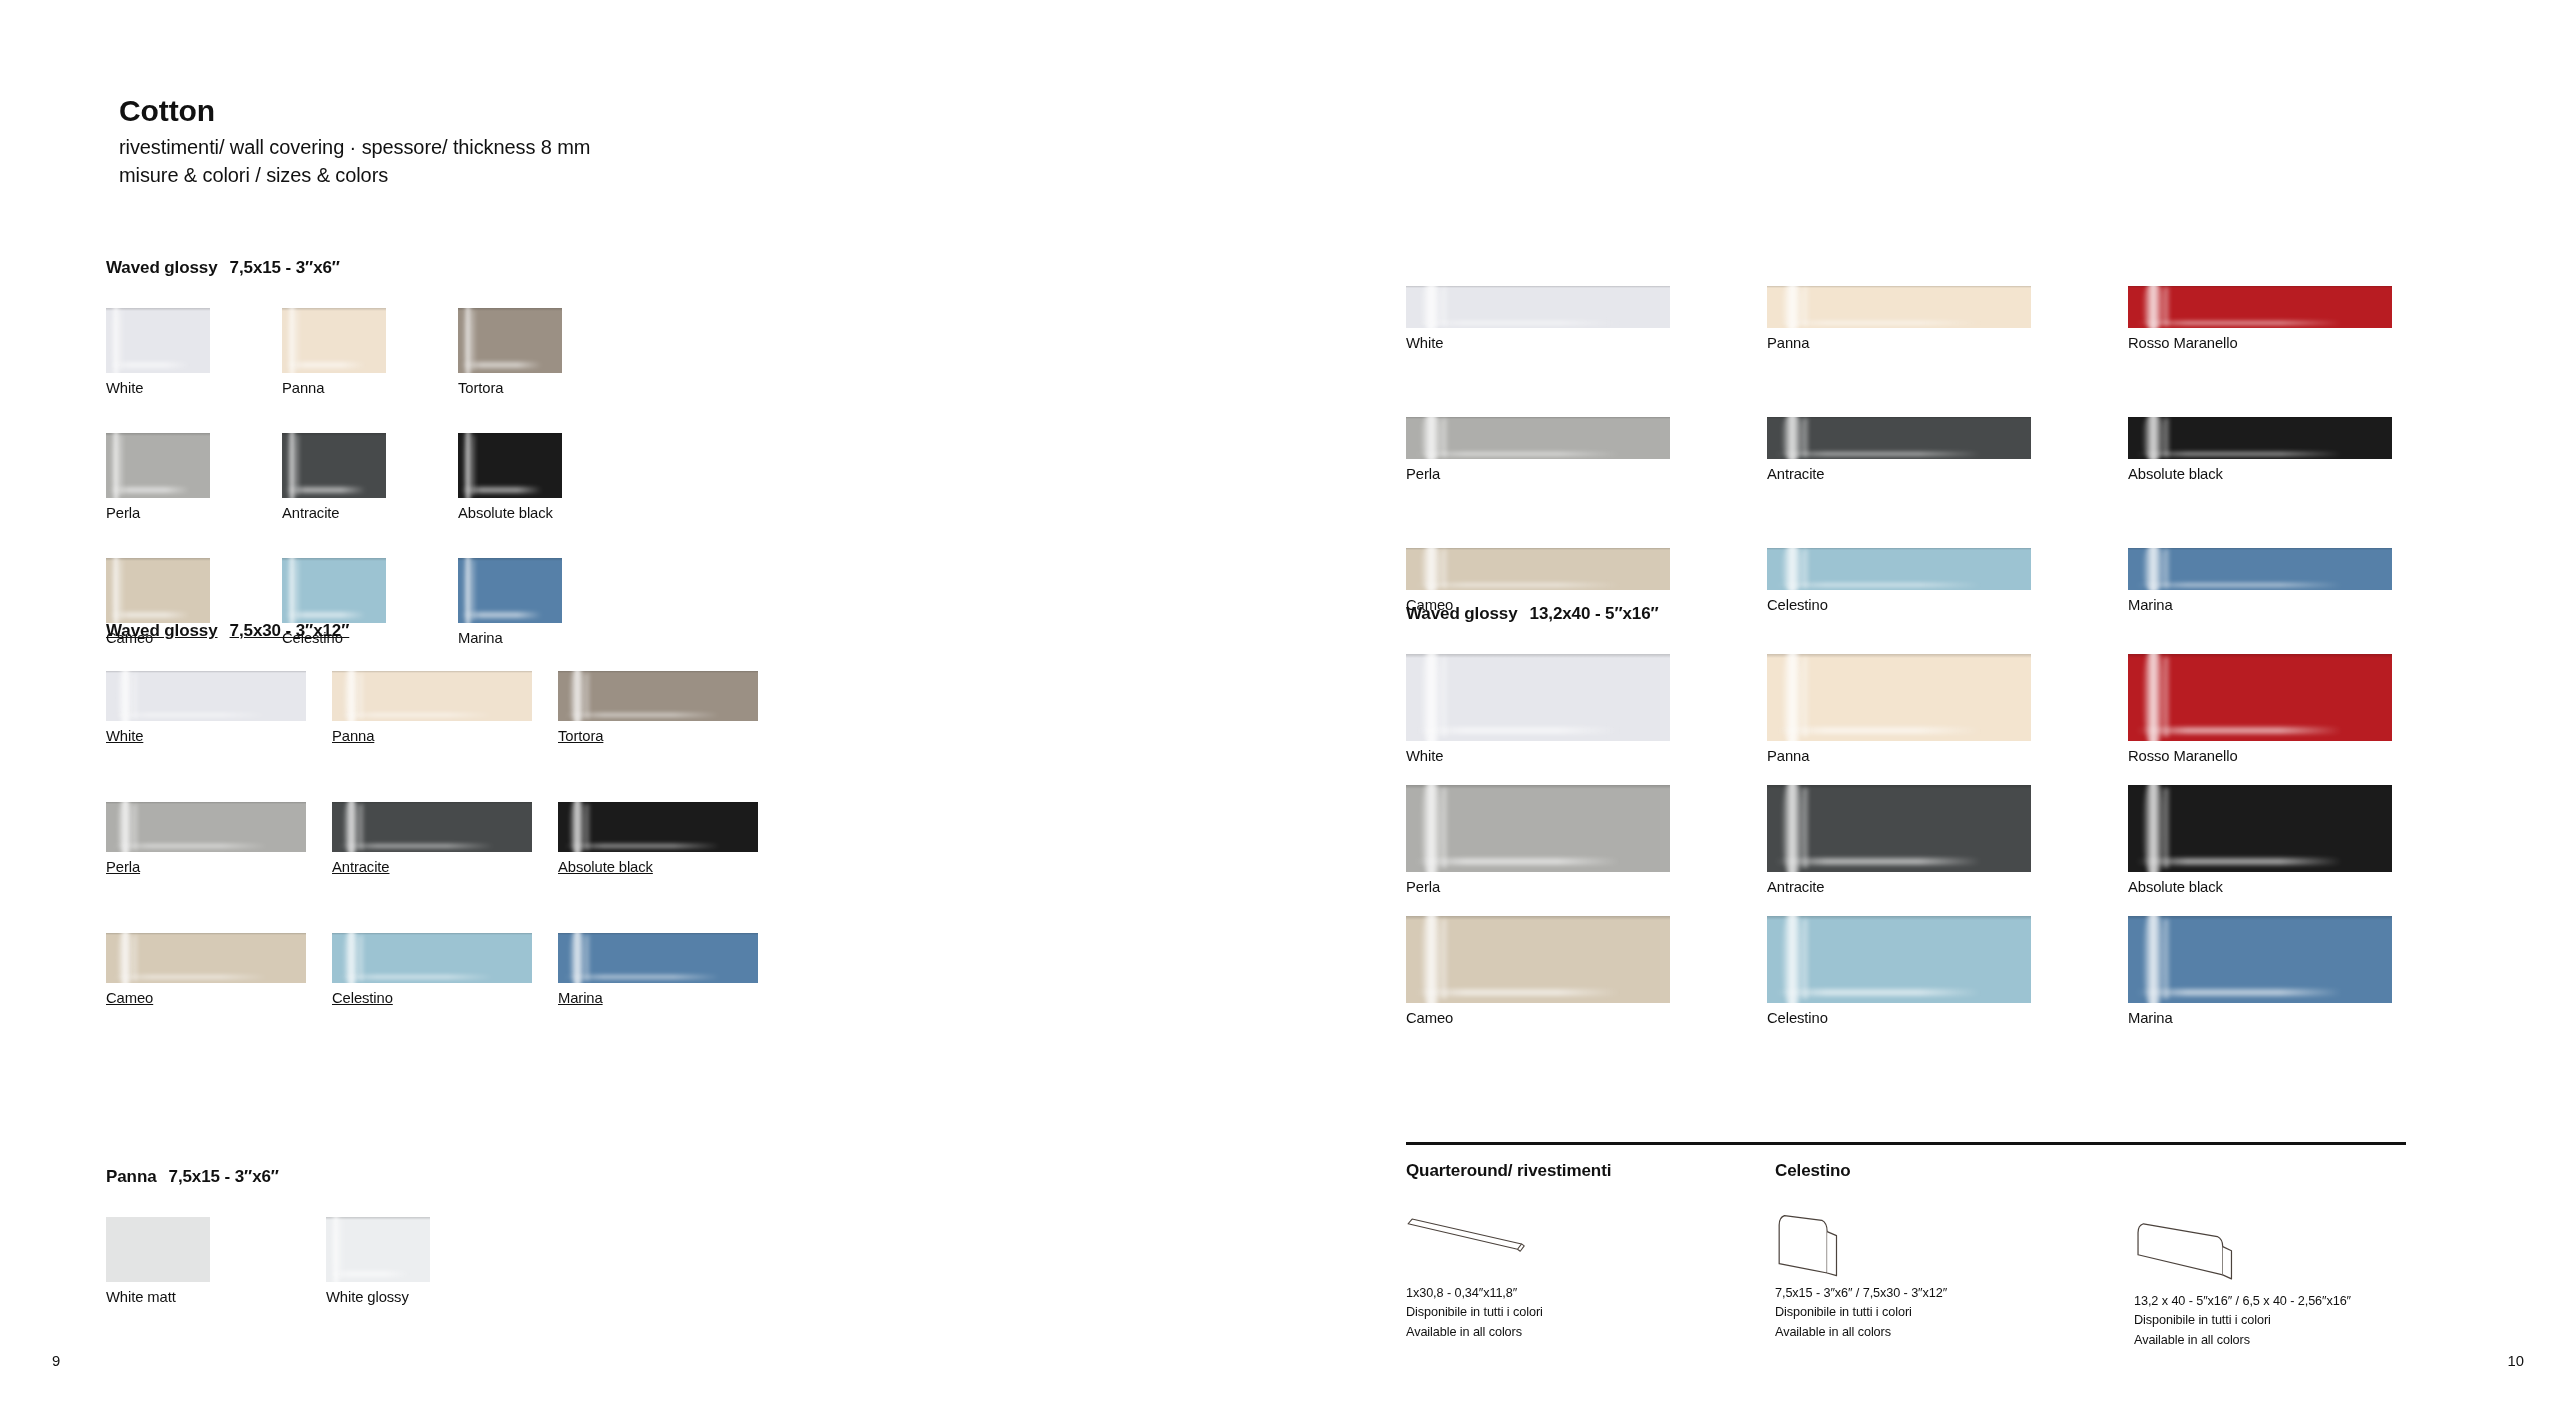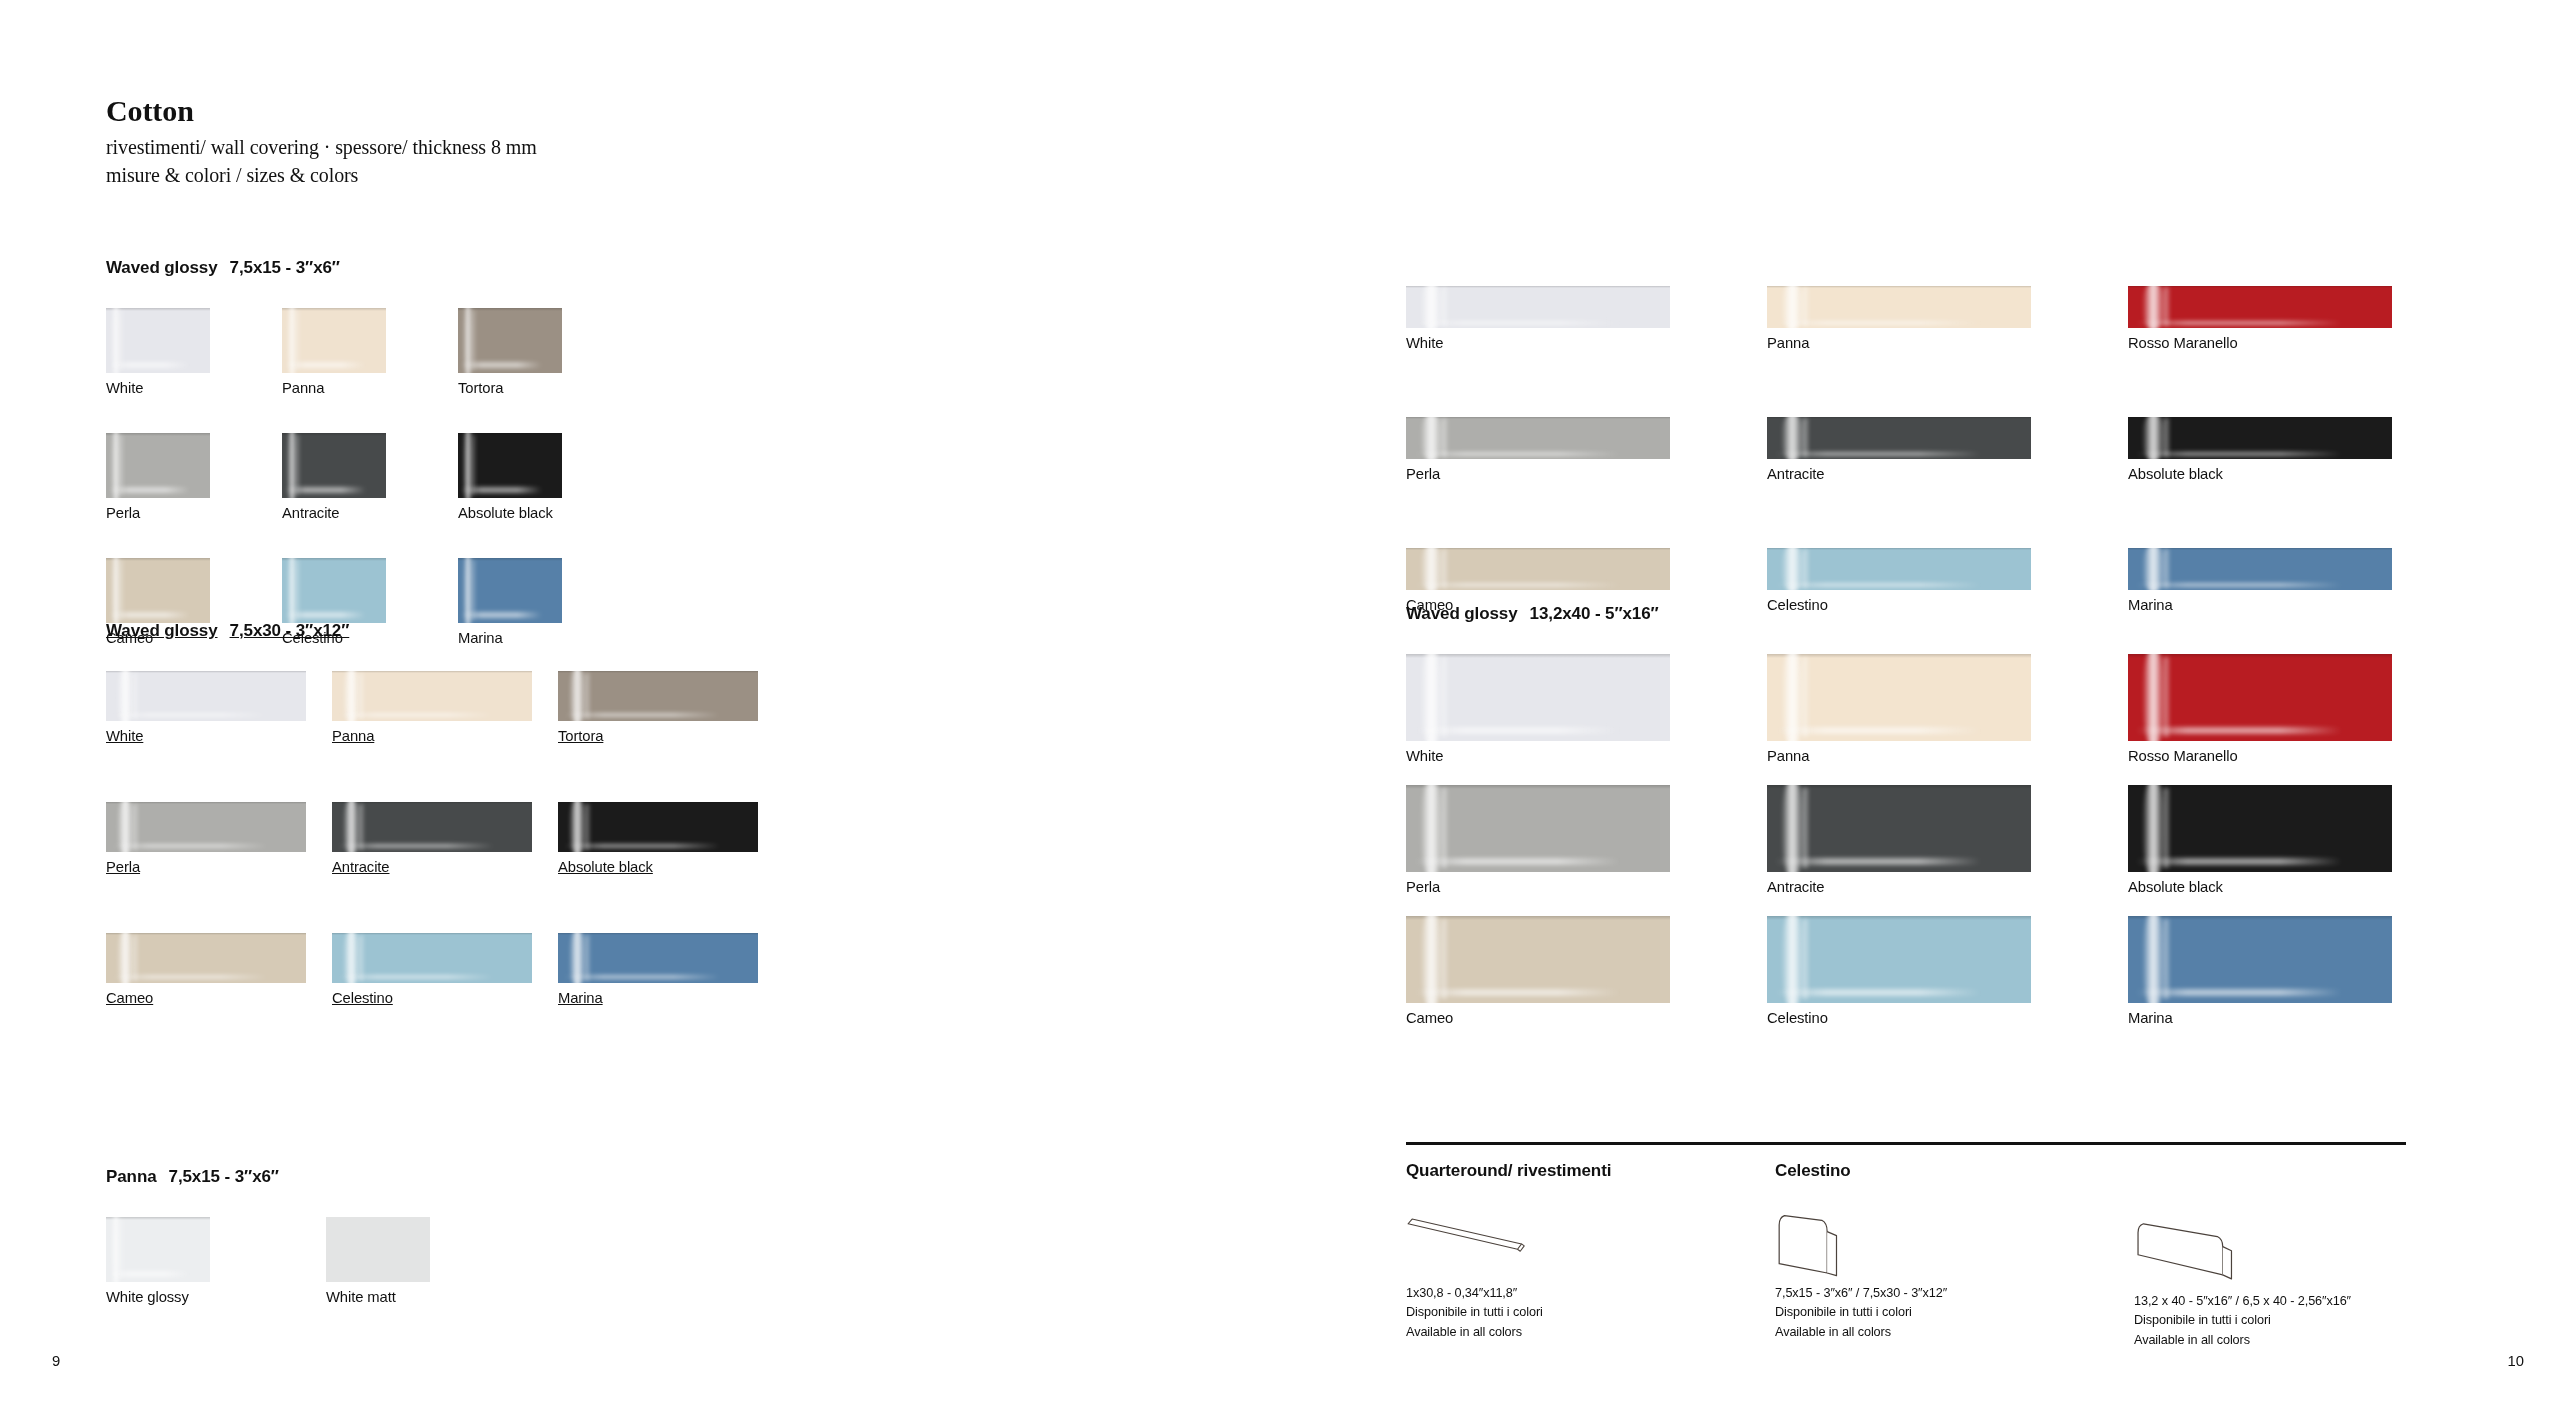--- a/index.html
+++ b/index.html
@@ -11,21 +11,21 @@
     overflow: hidden;
   }
   .spread { position: relative; width: 2576px; height: 1417px; }
 
   
   .page { position: absolute; top: 0; height: 1417px; }
   .page-left  { left: 0;    width: 1332px; }
   .page-right { left: 1332px; width: 1244px; }
 
   
-  .masthead { position: absolute; left: 106px; top: 94px; font-family: Liberation Serif, serif; }
+  .masthead { position: absolute; left: 119px; top: 94px; }
   .brand-title {
     font-size: 30px; font-weight: bold; letter-spacing: -0.1px;
     line-height: 1.1; margin-bottom: 7.4px;
   }
   .brand-sub {
     font-size: 20px; font-weight: 400; line-height: 1.38;
     letter-spacing: -0.1px; white-space: nowrap;
   }
 
   
@@ -287,31 +287,31 @@
             </div>
             <div class="chip-label" style="margin-top: 7.4px;">Marina</div>
           </div>
         </div>
       </div>
 
     <div class="sect" id="sect-2" style="left:106px; top:1167px;">
         <div class="sect-head"><span>Panna</span><span class="gap"></span><span>7,5x15 - 3″x6″</span></div>
         <div class="grid" style="width: 660px; margin-top: 29.5px;">
           <div class="cell" style="width: 220px; height: 125px;">
-            <div class="chip" style="width: 104px; height: 65px; background: rgb(236, 238, 240);">
-              <div class="lip"></div>
-              <div class="streak"></div>
-              <div class="streak2"></div>
-              <div class="sheen"></div>
-            </div>
-            <div class="chip-label" style="margin-top: 7.4px;">White glossy</div>
-          </div>
-          <div class="cell" style="width: 220px; height: 125px;">
             <div class="chip matt" style="width: 104px; height: 65px; background: rgb(227, 228, 228);"></div>
             <div class="chip-label" style="margin-top: 7.4px;">White matt</div>
+          </div>
+          <div class="cell" style="width: 220px; height: 125px;">
+            <div class="chip" style="width: 104px; height: 65px; background: rgb(236, 238, 240);">
+              <div class="lip"></div>
+              <div class="streak"></div>
+              <div class="streak2"></div>
+              <div class="sheen"></div>
+            </div>
+            <div class="chip-label" style="margin-top: 7.4px;">White glossy</div>
           </div>
         </div>
       </div>
 
     <div class="folio folio-left">9</div>
   </div>
 
   <div class="page page-right">
 
     <div class="sect" id="sect-3" style="left:74px; top:256px;">

